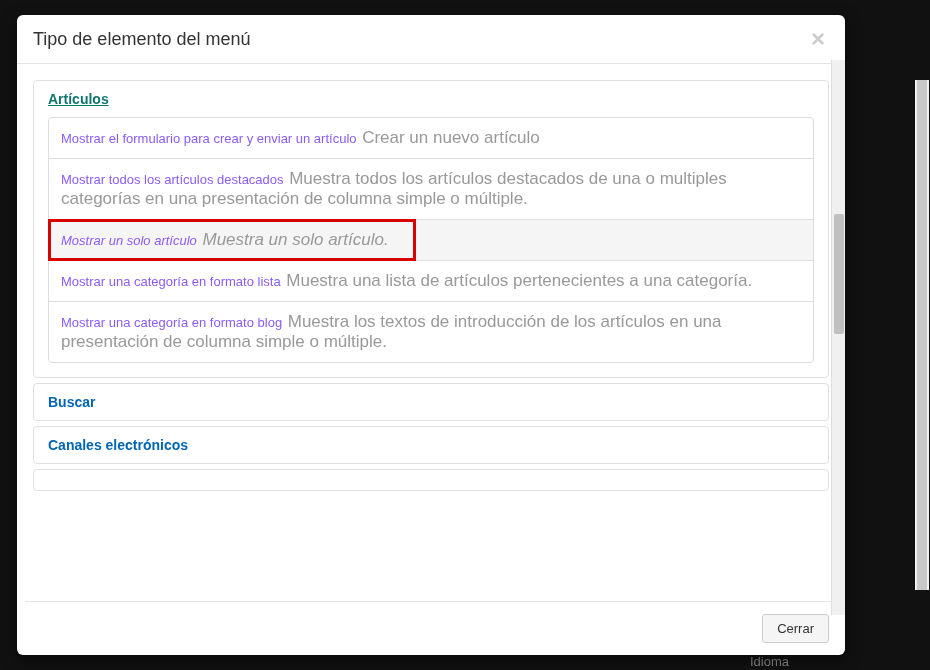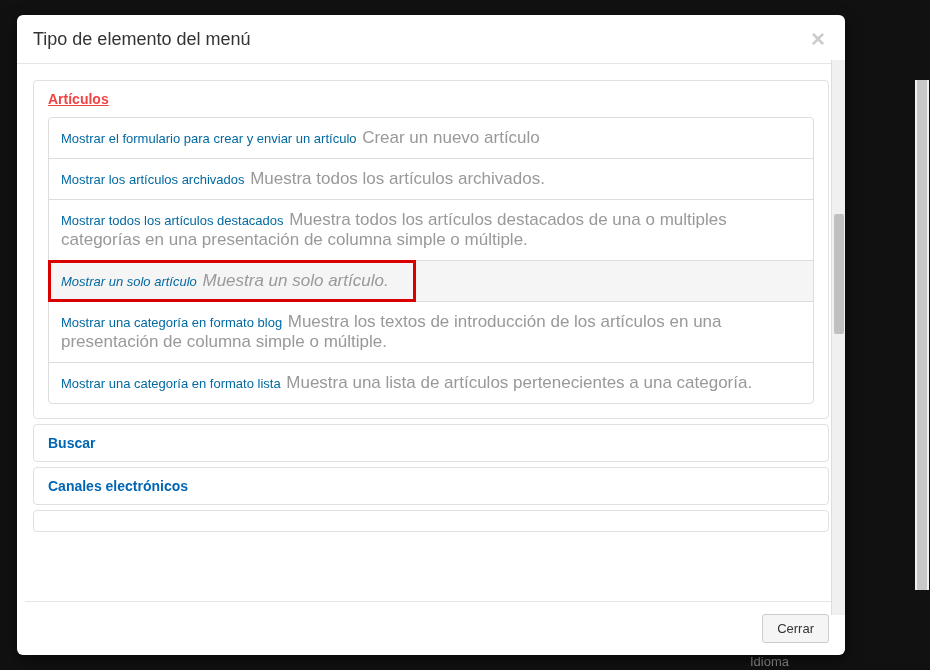--- a/index.html
+++ b/index.html
@@ -76,21 +76,21 @@
     }
     .accordion-heading a {
       color: #0066b3;
       font-weight: bold;
       text-decoration: none;
       font-size: 14px;
       cursor: pointer;
     }
     .accordion-heading a.active {
       text-decoration: underline;
-      color: #ef4444;
+      color: #0f766e;
     }
     .accordion-body {
       padding: 0 14px 14px 14px;
     }
     .option-list {
       border: 1px solid #ddd;
       border-radius: 4px;
     }
     .option-item {
       padding: 10px 12px;
@@ -109,21 +109,21 @@
       position: absolute;
       top: -1px;
       left: -1px;
       width: 368px;
       height: calc(100% + 2px);
       border: 3px solid #d90000;
       pointer-events: none;
       box-sizing: border-box;
     }
     .option-label {
-      color: #0369a1;
+      color: #8b5cf6;
       font-size: 13px;
       text-decoration: none;
     }
     .option-desc {
       color: #999;
       font-size: 17px;
       margin-left: 2px;
     }
     .modal-footer {
       padding: 12px 16px;
@@ -201,47 +201,43 @@
         <a class="active">Artículos</a>
       </div>
       <div class="accordion-body">
         <div class="option-list">
 
           <div class="option-item">
             <a class="option-label">Mostrar el formulario para crear y enviar un artículo</a>
             <span class="option-desc">Crear un nuevo artículo</span>
           </div>
 
-          <div class="option-item">
-            <a class="option-label">Mostrar los artículos archivados</a>
-            <span class="option-desc">Muestra todos los artículos archivados.</span>
-          </div>
 
 
           <div class="option-item">
             <a class="option-label">Mostrar todos los artículos destacados</a>
             <span class="option-desc">Muestra todos los artículos destacados de una o multiples categorías en una presentación de columna simple o múltiple.</span>
           </div>
 
           <div class="option-item selected">
             <div class="option-highlight"></div>
             <a class="option-label">Mostrar un solo artículo</a>
             <span class="option-desc">Muestra un solo artículo.</span>
           </div>
 
           <div class="option-item">
+            <a class="option-label">Mostrar una categoría en formato lista</a>
+            <span class="option-desc">Muestra una lista de artículos pertenecientes a una categoría.</span>
+          </div>
+
+          <div class="option-item">
             <a class="option-label">Mostrar una categoría en formato blog</a>
             <span class="option-desc">Muestra los textos de introducción de los artículos en una presentación de columna simple o múltiple.</span>
           </div>
 
-          <div class="option-item">
-            <a class="option-label">Mostrar una categoría en formato lista</a>
-            <span class="option-desc">Muestra una lista de artículos pertenecientes a una categoría.</span>
-          </div>
-
         </div>
       </div>
     </div>
 
     <div class="accordion-group">
       <div class="accordion-heading">
         <a>Buscar</a>
       </div>
     </div>
 

